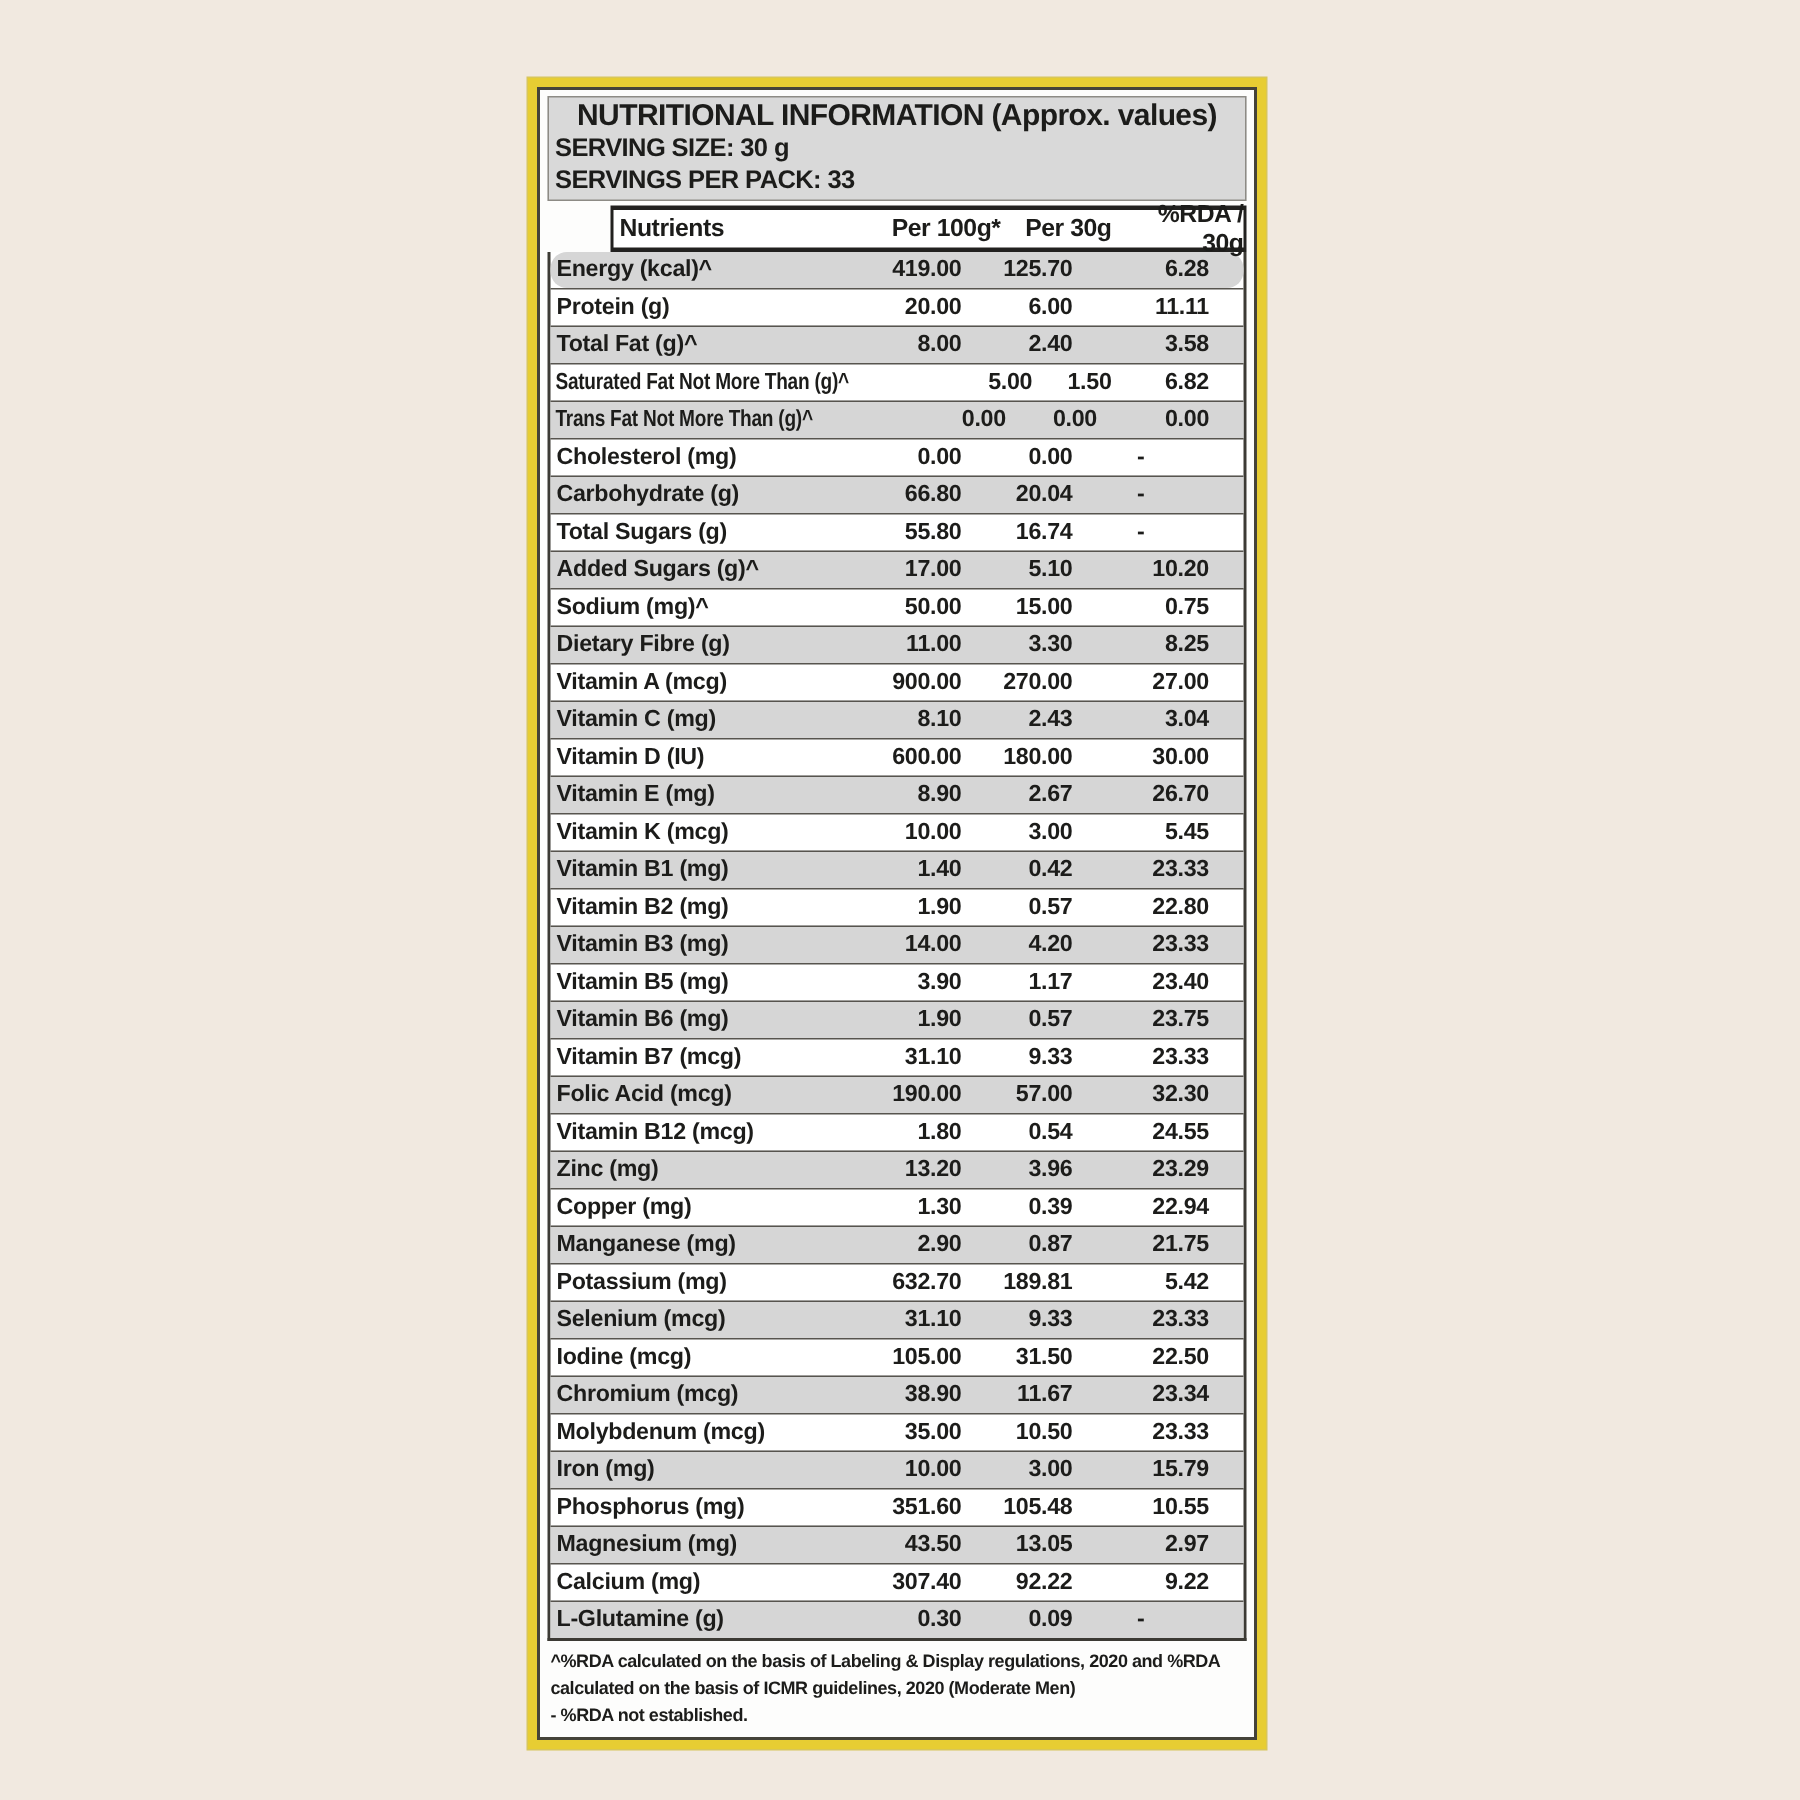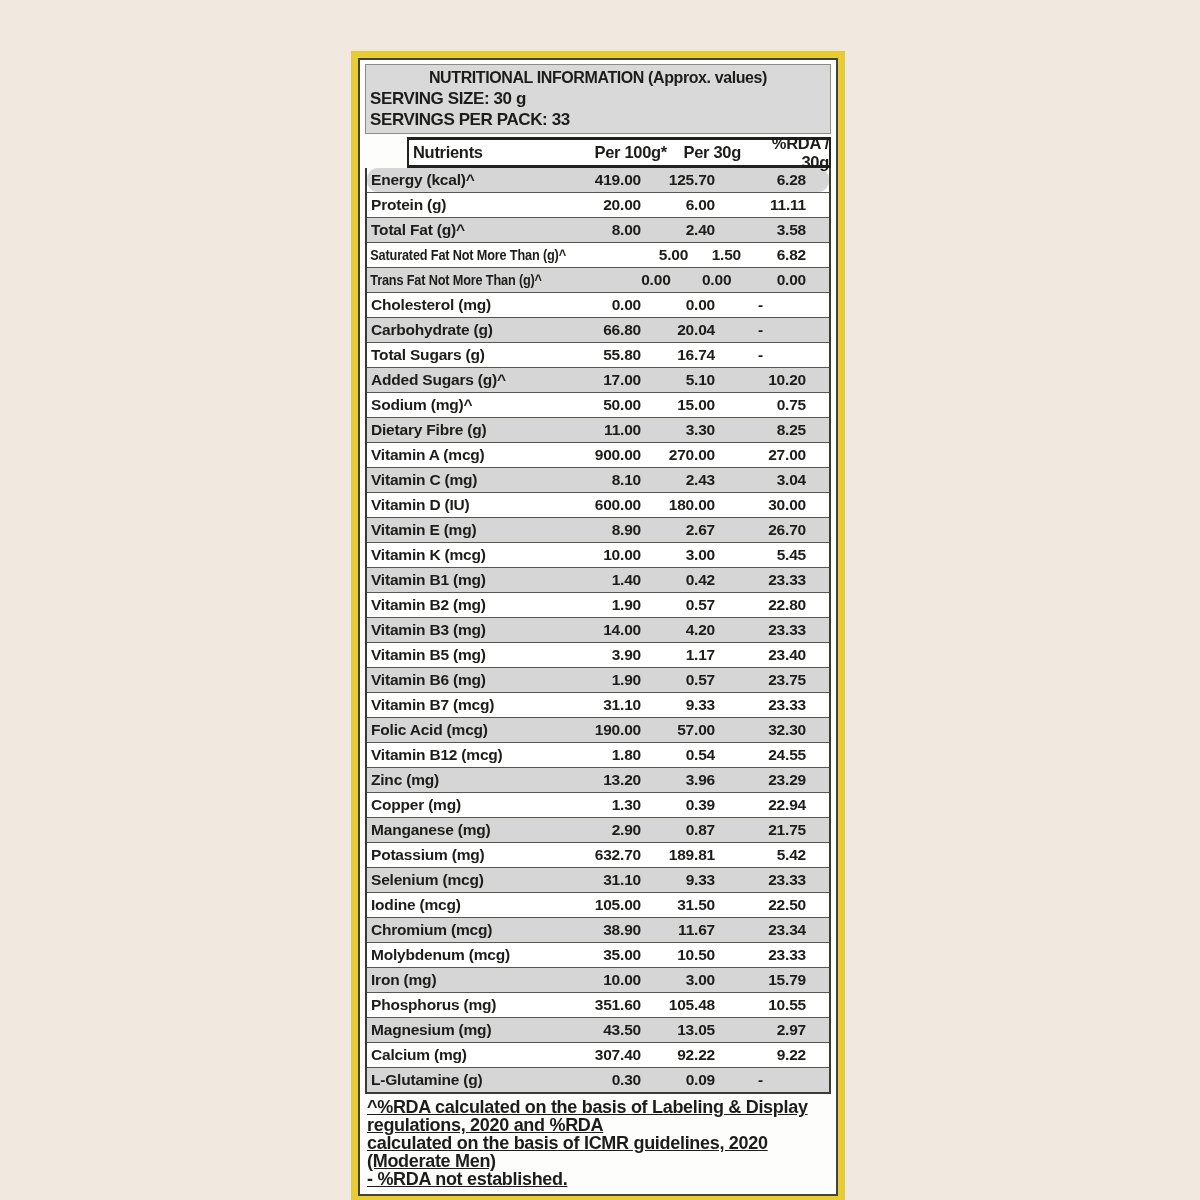--- a/index.html
+++ b/index.html
@@ -30,21 +30,21 @@
     border:2px solid #454339;
     padding:4px 5px 5px 5px;
     background:#fdfdfc;
   }
   .head-band{
     background:var(--band-bg);
     border:1px solid #8d8b85;
     padding:2px 4px 3px 4px;
   }
   .title{
-    text-align:center;font-size:16px;line-height:21px;letter-spacing:-0.4px;
+    text-align:center;font-size:20px;line-height:21px;letter-spacing:-0.4px;
   }
   .serving-line{
     display:flex;justify-content:space-between;
     font-size:17px;line-height:21px;letter-spacing:-0.4px;flex-direction:column;
   }
   .nutrients-row{
     display:flex;align-items:center;
     height:25px;margin-top:3px;
     border:solid var(--heavy);
     border-width:3px 2px 3px 2px;
@@ -71,21 +71,21 @@
   .cell{white-space:nowrap;}
   .cell.label{flex:1;padding-left:4px;overflow:visible;}
   .cell.label.squish{transform:scaleX(0.82);transform-origin:0 50%;}
   .cell.num{text-align:right;}
   .cell.c1{width:110px;}
   .cell.c2{width:74px;}
   .cell.c3{width:91px;}
   .cell.num.dash{text-align:center;}
   .footnote{
     padding:4px 2px 1px 2px;
-    font-size:18px;line-height:18px;letter-spacing:-0.3px;text-decoration:underline;
+    font-size:12px;line-height:18px;letter-spacing:-0.3px;
   }
 </style>
 </head>
 <body>
 
 <div class="card">
   <div class="inner">
 
     <div class="head-band">
       <div class="title">NUTRITIONAL INFORMATION (Approx. values)</div>

